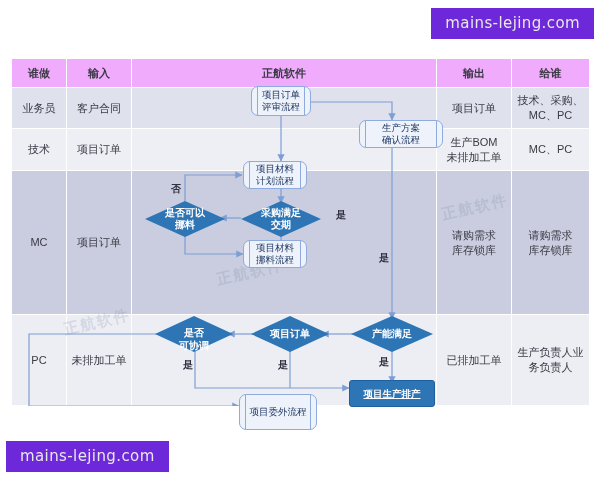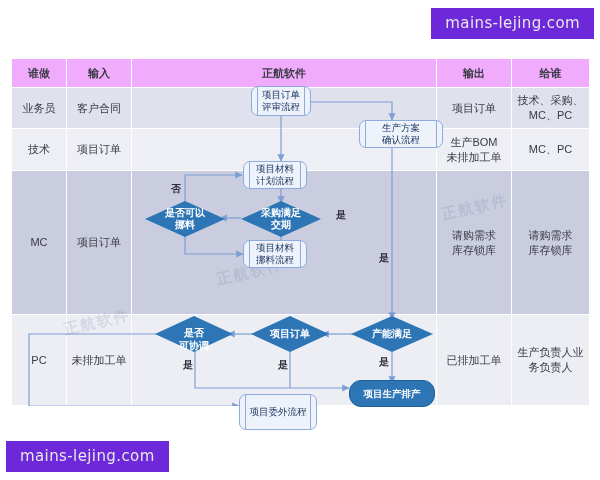--- a/index.html
+++ b/index.html
@@ -86,23 +86,24 @@
     content:"";position:absolute;top:0;bottom:0;width:0;
     border-left:1px solid #8faadc;
   }
   .proc:before{left:5px;}
   .proc:after{right:5px;}
   .proc span{position:relative;z-index:2;padding:0 7px;}
 
   .solid{
     background:#2e75b6;
     border:1px solid #1f5fa0;
-    border-radius:12px;
+    border-radius:3px;
     color:#ffffff;
     font-weight:bold;
+    text-decoration:underline;
   }
   .diamond{
     color:#ffffff;
     font-weight:bold;
     font-size:10px;
   }
   .diamond .dtxt{position:relative;z-index:3;}
   .diamond .dbg{
     position:absolute;left:0;top:0;width:100%;height:100%;
     background:#2e75b6;

